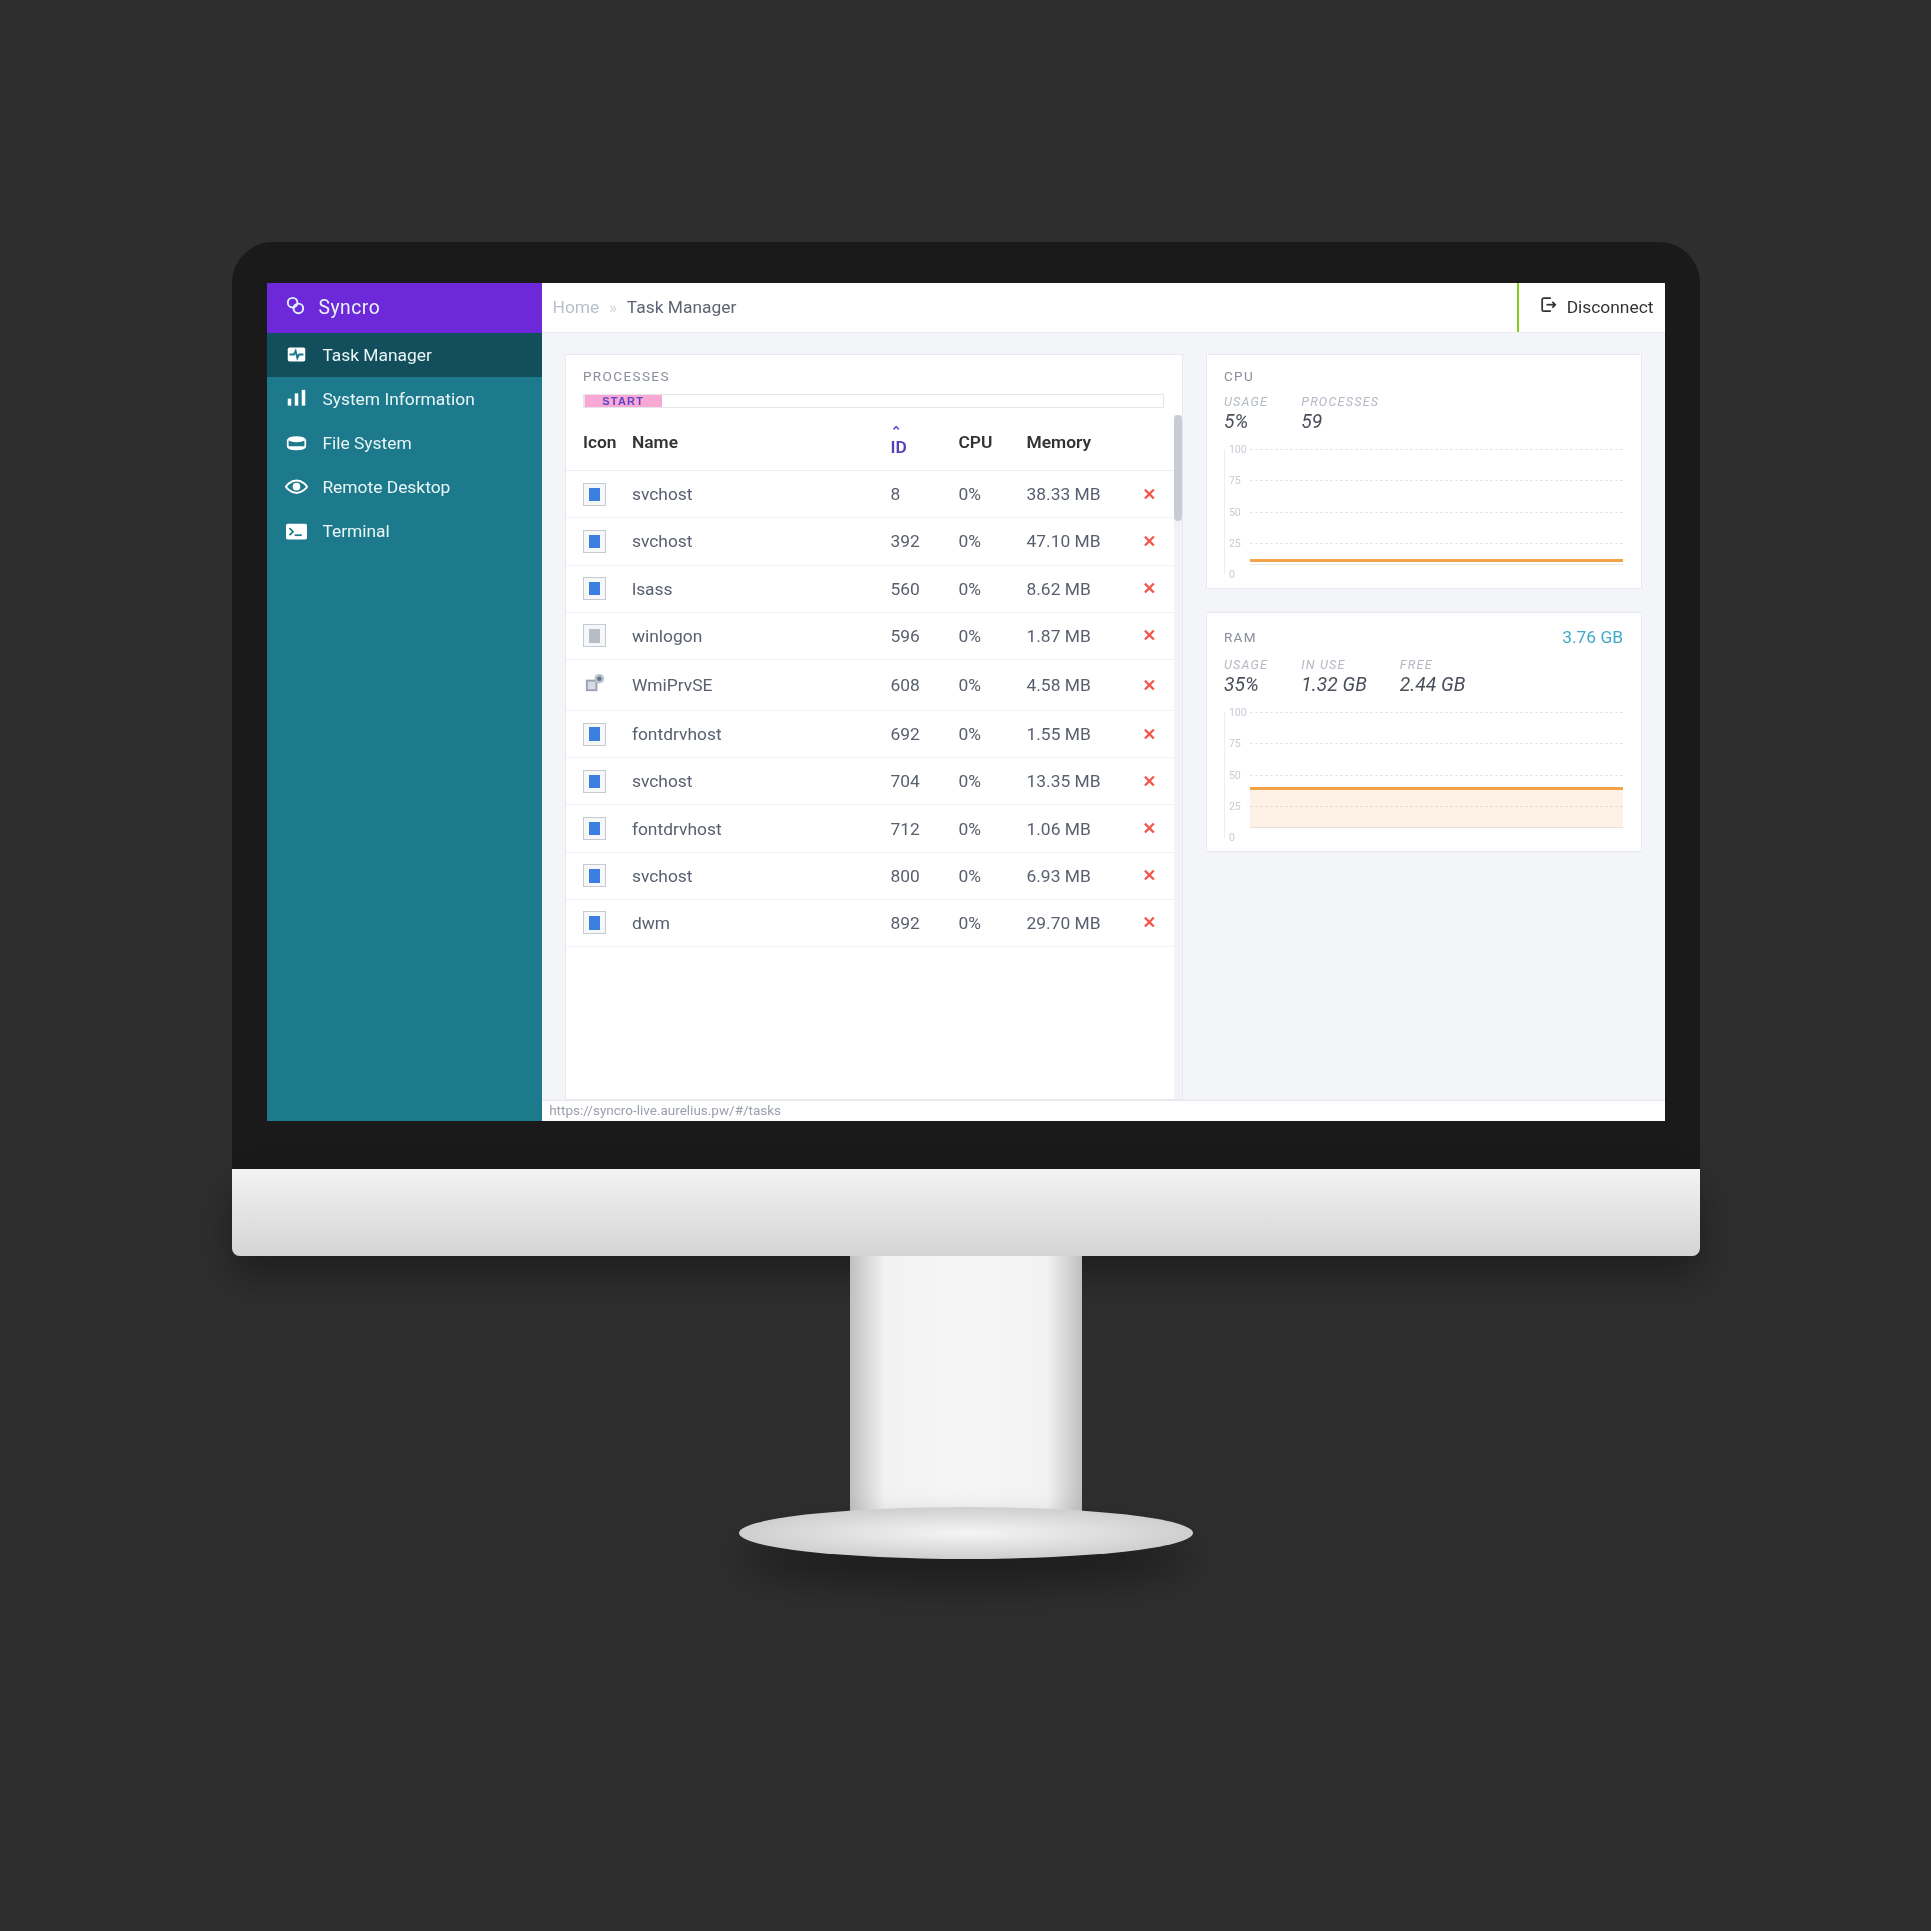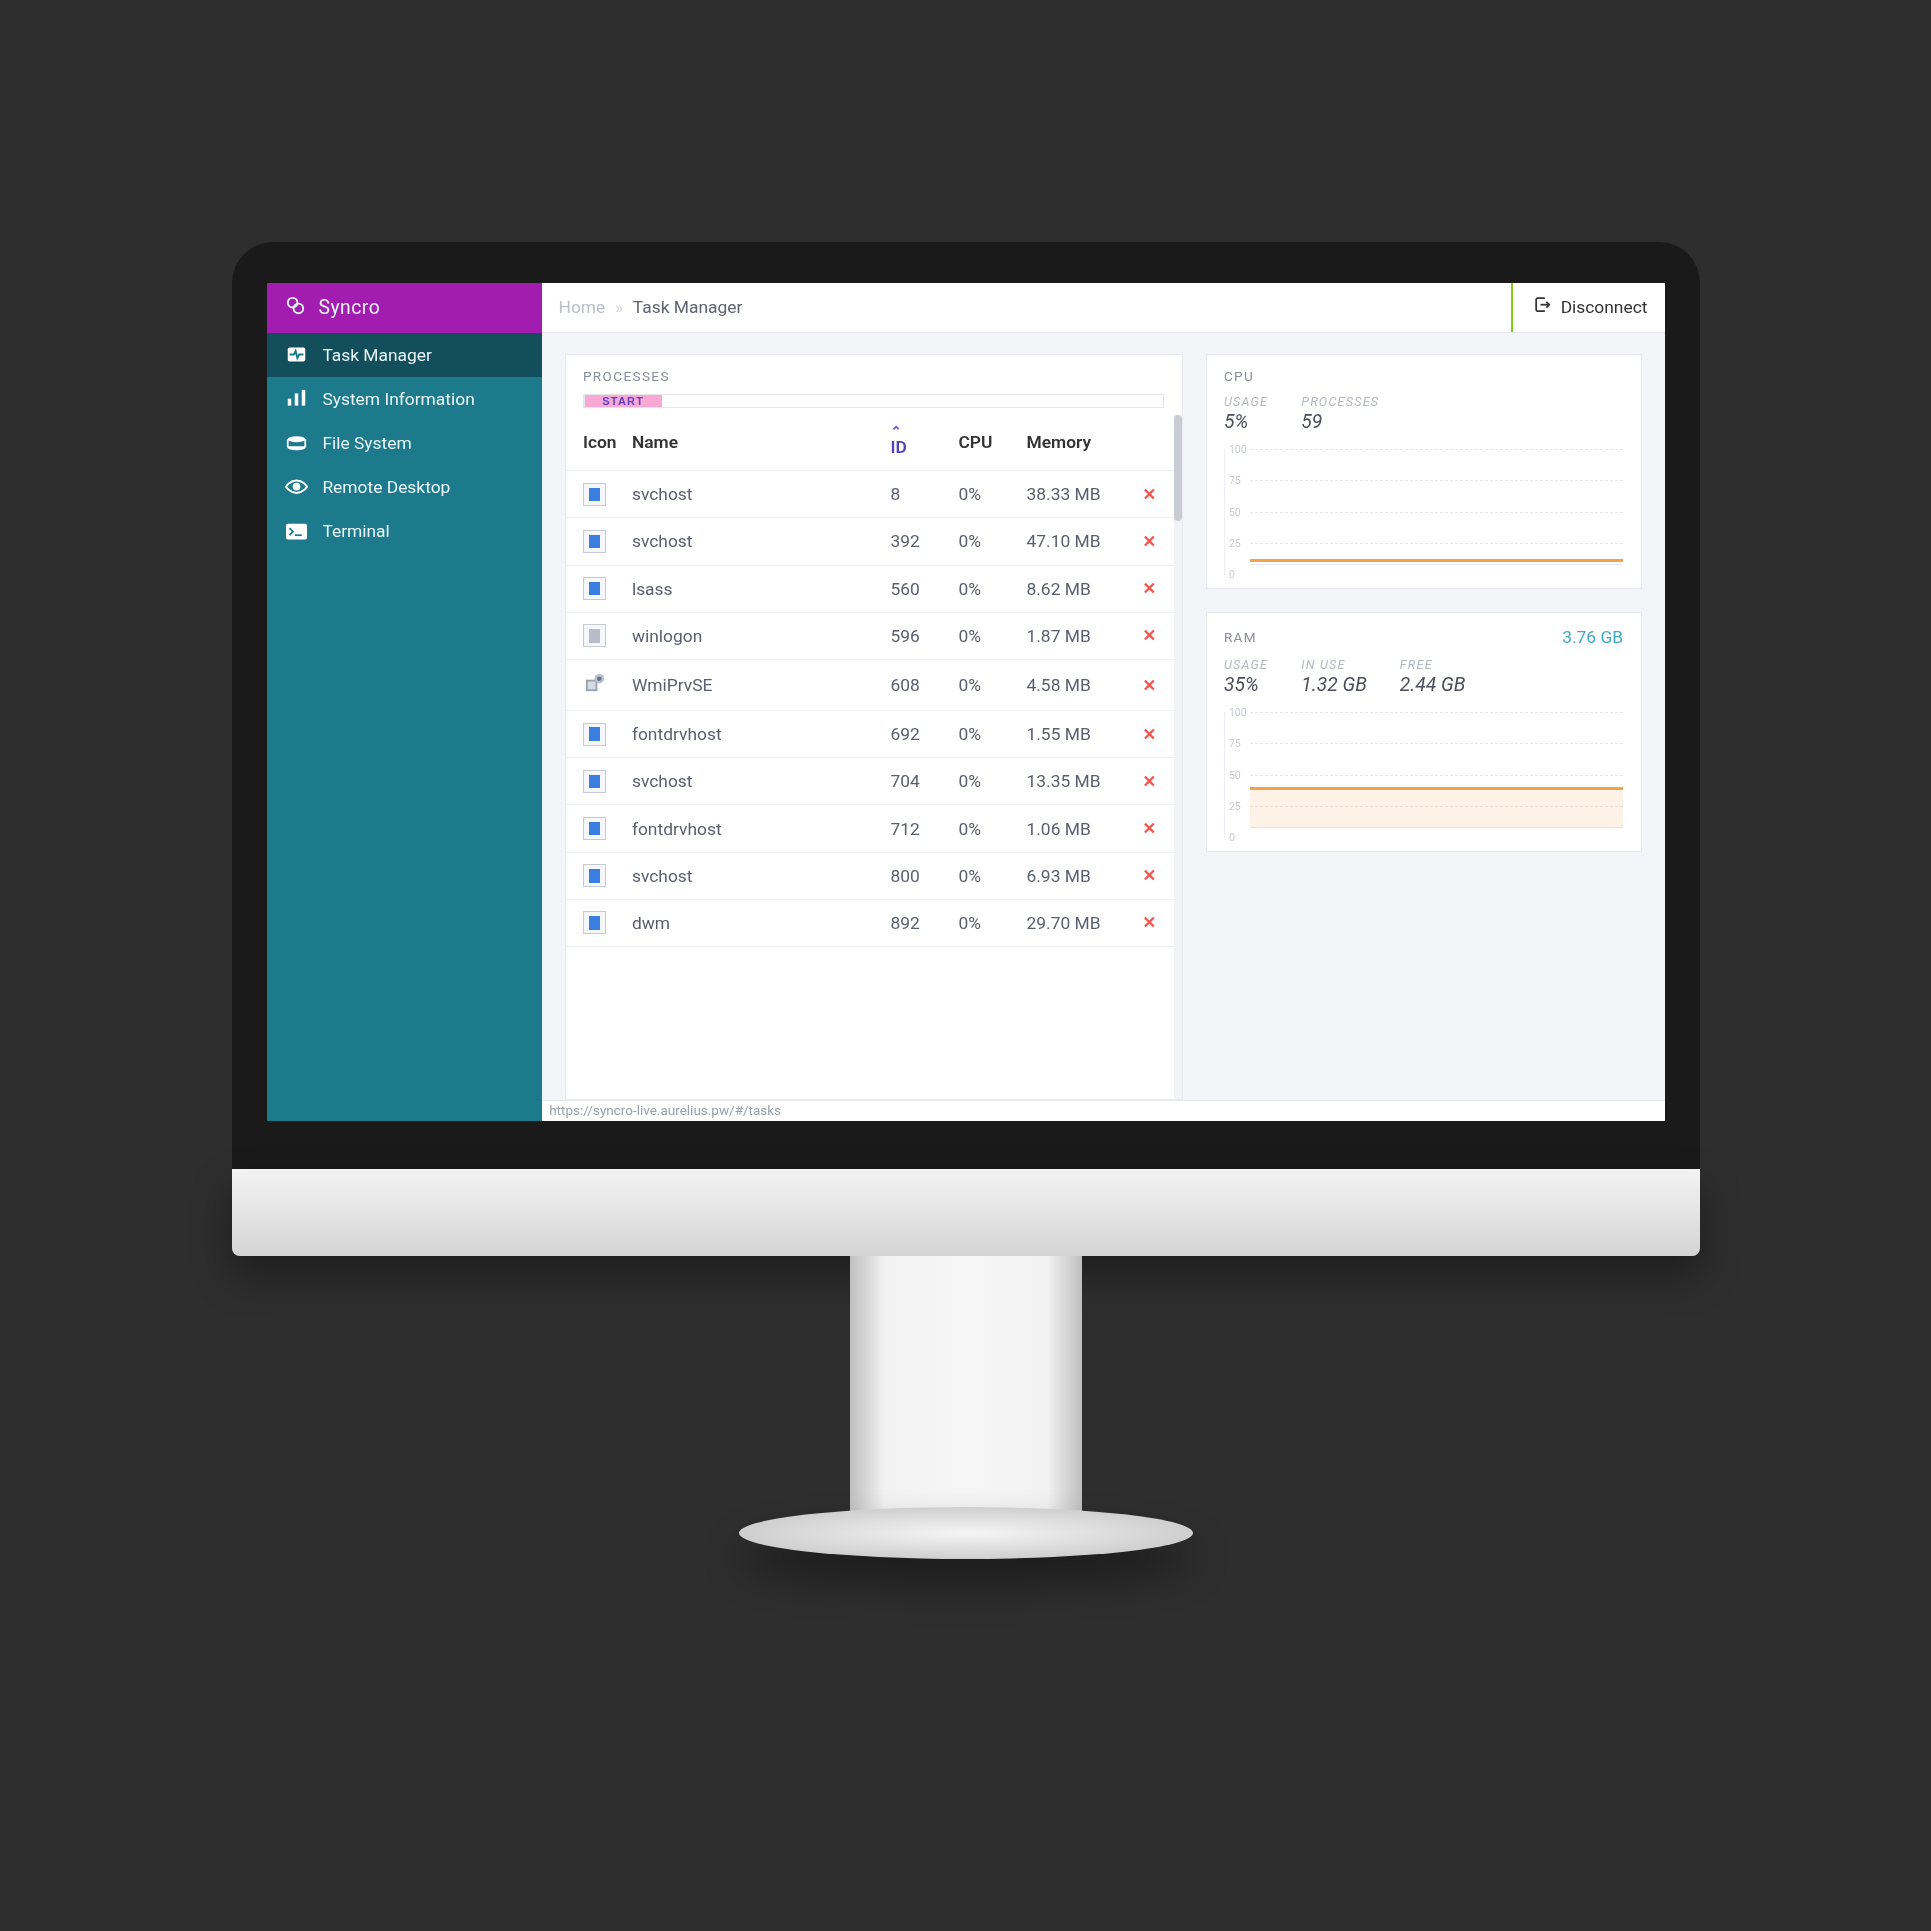--- a/index.html
+++ b/index.html
@@ -40,30 +40,30 @@
     width: 454px; height: 52px; border-radius: 50%;
     background: radial-gradient(ellipse at center,#f5f5f5 0%,#cfcfcf 70%,#a8a8a8 100%);
     box-shadow: 0 24px 39px rgba(0,0,0,0.4);
   }
 
   
   .app { flex: 1; display: flex; min-height: 0; }
 
   
   .sidebar { width: 275px; background: #1c7a8c; color: #e8f4f6; display: flex; flex-direction: column; }
-  .brand { height: 50px; background: #a21caf; display: flex; align-items: center; gap: 11.6px; padding: 0 17.4px; font-size: 19.3px; letter-spacing: 0.5px; }
+  .brand { height: 50px; background: #6d28d9; display: flex; align-items: center; gap: 11.6px; padding: 0 17.4px; font-size: 19.3px; letter-spacing: 0.5px; }
   .brand svg { flex: none; }
   .nav { display: flex; flex-direction: column; }
   .nav-item { display: flex; align-items: center; gap: 13.5px; padding: 11.6px 17.4px; font-size: 17.4px; cursor: pointer; color:#eaf6f8; }
   .nav-item.active { background: #124e5b; }
   .nav-item .ico { width: 25px; height: 21px; display:flex; align-items:center; justify-content:center; }
 
   
   .main { flex: 1; display: flex; flex-direction: column; min-width: 0; }
-  .topbar { height: 50px; background: #fff; border-bottom: 1px solid #e7e9ef; display: flex; align-items: center; padding: 0 17px; gap: 9.7px; }
+  .topbar { height: 50px; background: #fff; border-bottom: 1px solid #e7e9ef; display: flex; align-items: center; padding: 0 11px; gap: 9.7px; }
   .crumbs { color:#9aa0ac; font-size: 17.4px; display:flex; align-items:center; gap:9.7px; }
   .crumb-home { color:#b9bfca; }
   .crumb-sep { color:#cfd3dc; }
   .crumb-current { color:#5e6472; }
   .disconnect { margin-left:auto; display:flex; align-items:center; gap:9.7px; color:#333; font-size:17.4px; cursor:pointer; border-left:2px solid #84cc16; padding-left:21px; height:100%;text-align:center;}
 
   .content { flex:1; display:flex; gap:23px; padding:21px 23px 0 23px; min-height:0; }
   .col-left { width: 618px; display:flex; flex-direction:column; min-height:0; }
   .col-right { flex:1; display:flex; flex-direction:column; gap:23px; min-height:0; }
 

